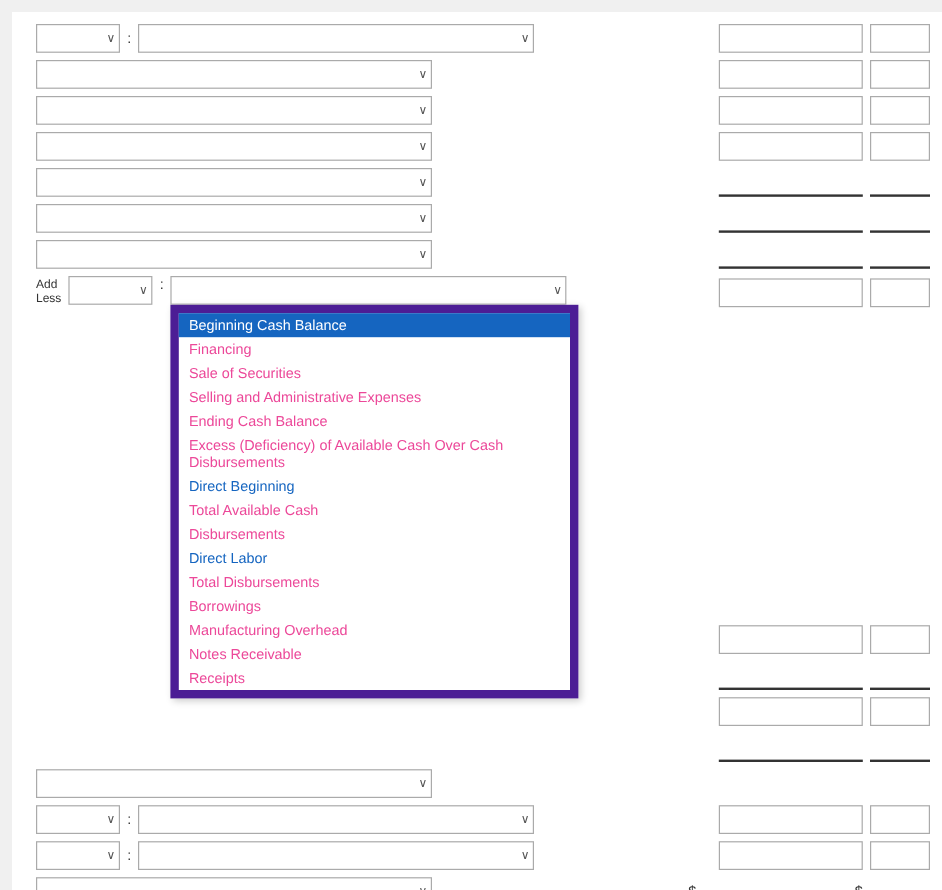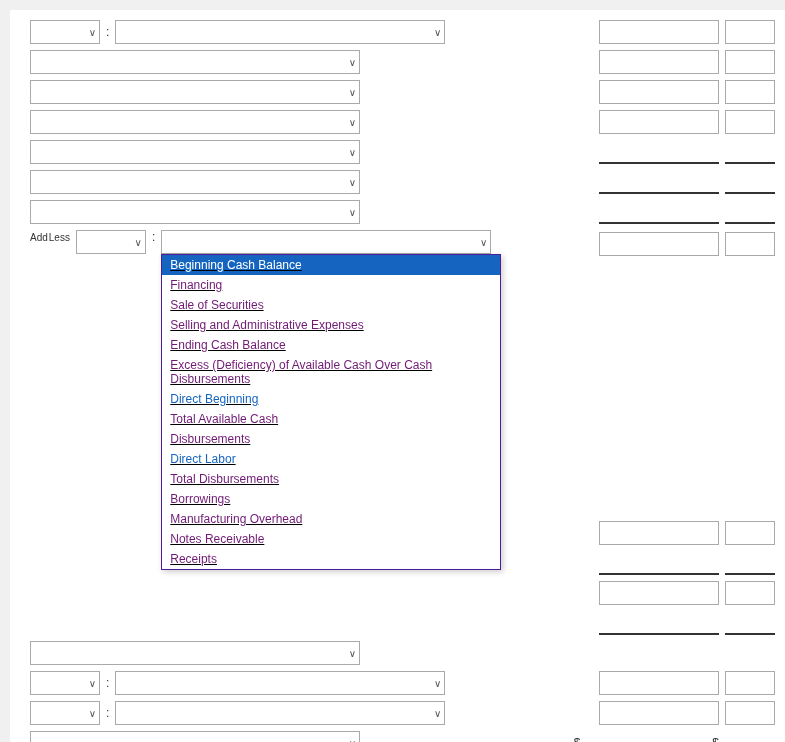--- a/index.html
+++ b/index.html
@@ -105,30 +105,29 @@
     
     .dropdown-container {
       position: relative;
     }
     .dropdown-open {
       position: absolute;
       top: 24px;
       left: 0;
       width: 340px;
       background: white;
-      border: 1px solid #4c1d95;
+      border: 7px solid #4c1d95;
       z-index: 100;
       box-shadow: 2px 2px 6px rgba(0,0,0,0.2);
-      text-decoration: underline;
     }
     .dropdown-open .dd-item {
       padding: 3px 8px;
       cursor: pointer;
       font-size: 12px;
-      color: #701a75;
+      color: #ec4899;
     }
     .dropdown-open .dd-item.selected {
       background: #1565c0;
       color: white;
     }
     .dropdown-open .dd-item.blue-text {
       color: #1565c0;
     }
     .spacer { flex: 1; }
     .right-inputs {
@@ -243,21 +242,21 @@
       </select>
     </div>
     <div class="spacer"></div>
     <div class="right-inputs">
       <input type="text" class="input-underline" value="" style="">
       <input type="text" class="input-underline-sm" value="" style="">
     </div>
   </div>
 
   <div class="row-with-dropdown" style="margin-top:4px;">
-    <div style="display:flex; flex-direction:row; gap:1px; margin-top:2px;">
+    <div style="display:flex; flex-direction:column; gap:1px; margin-top:2px;">
       <button class="add-btn">Add</button>
       <button class="less-btn">Less</button>
     </div>
     <div class="select-wrapper" style="position:relative;">
       <select class="select-sm">
         <option></option>
       </select>
     </div>
     <span class="colon">:</span>
     <div class="dropdown-container">

